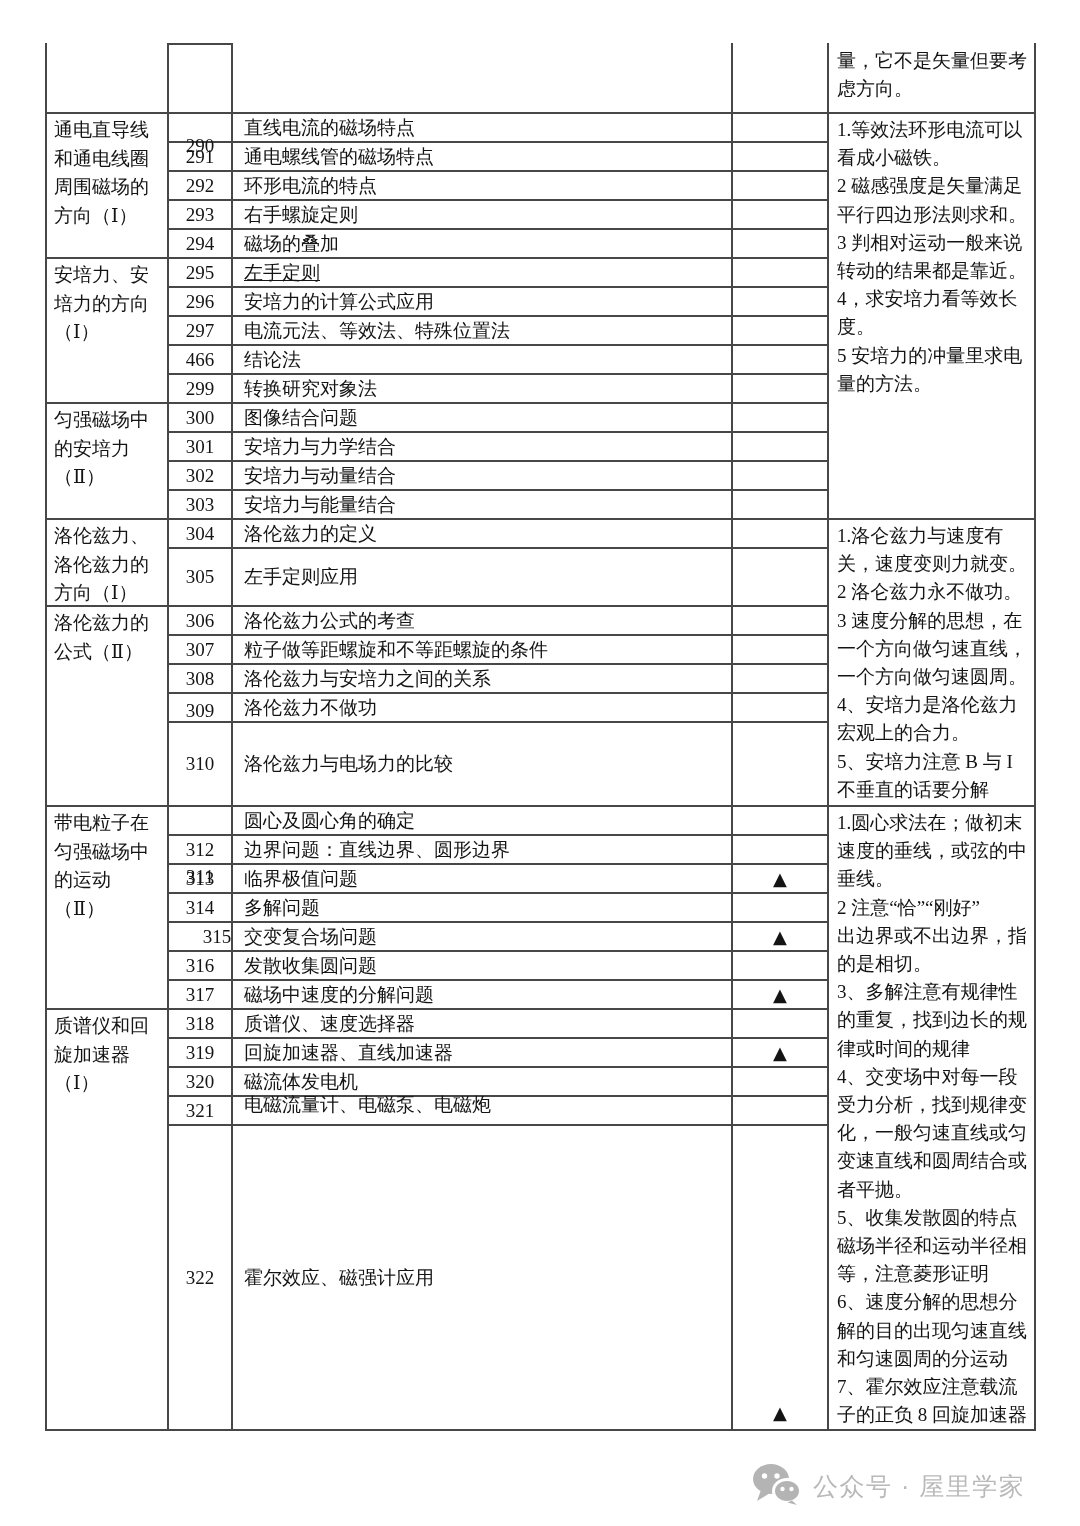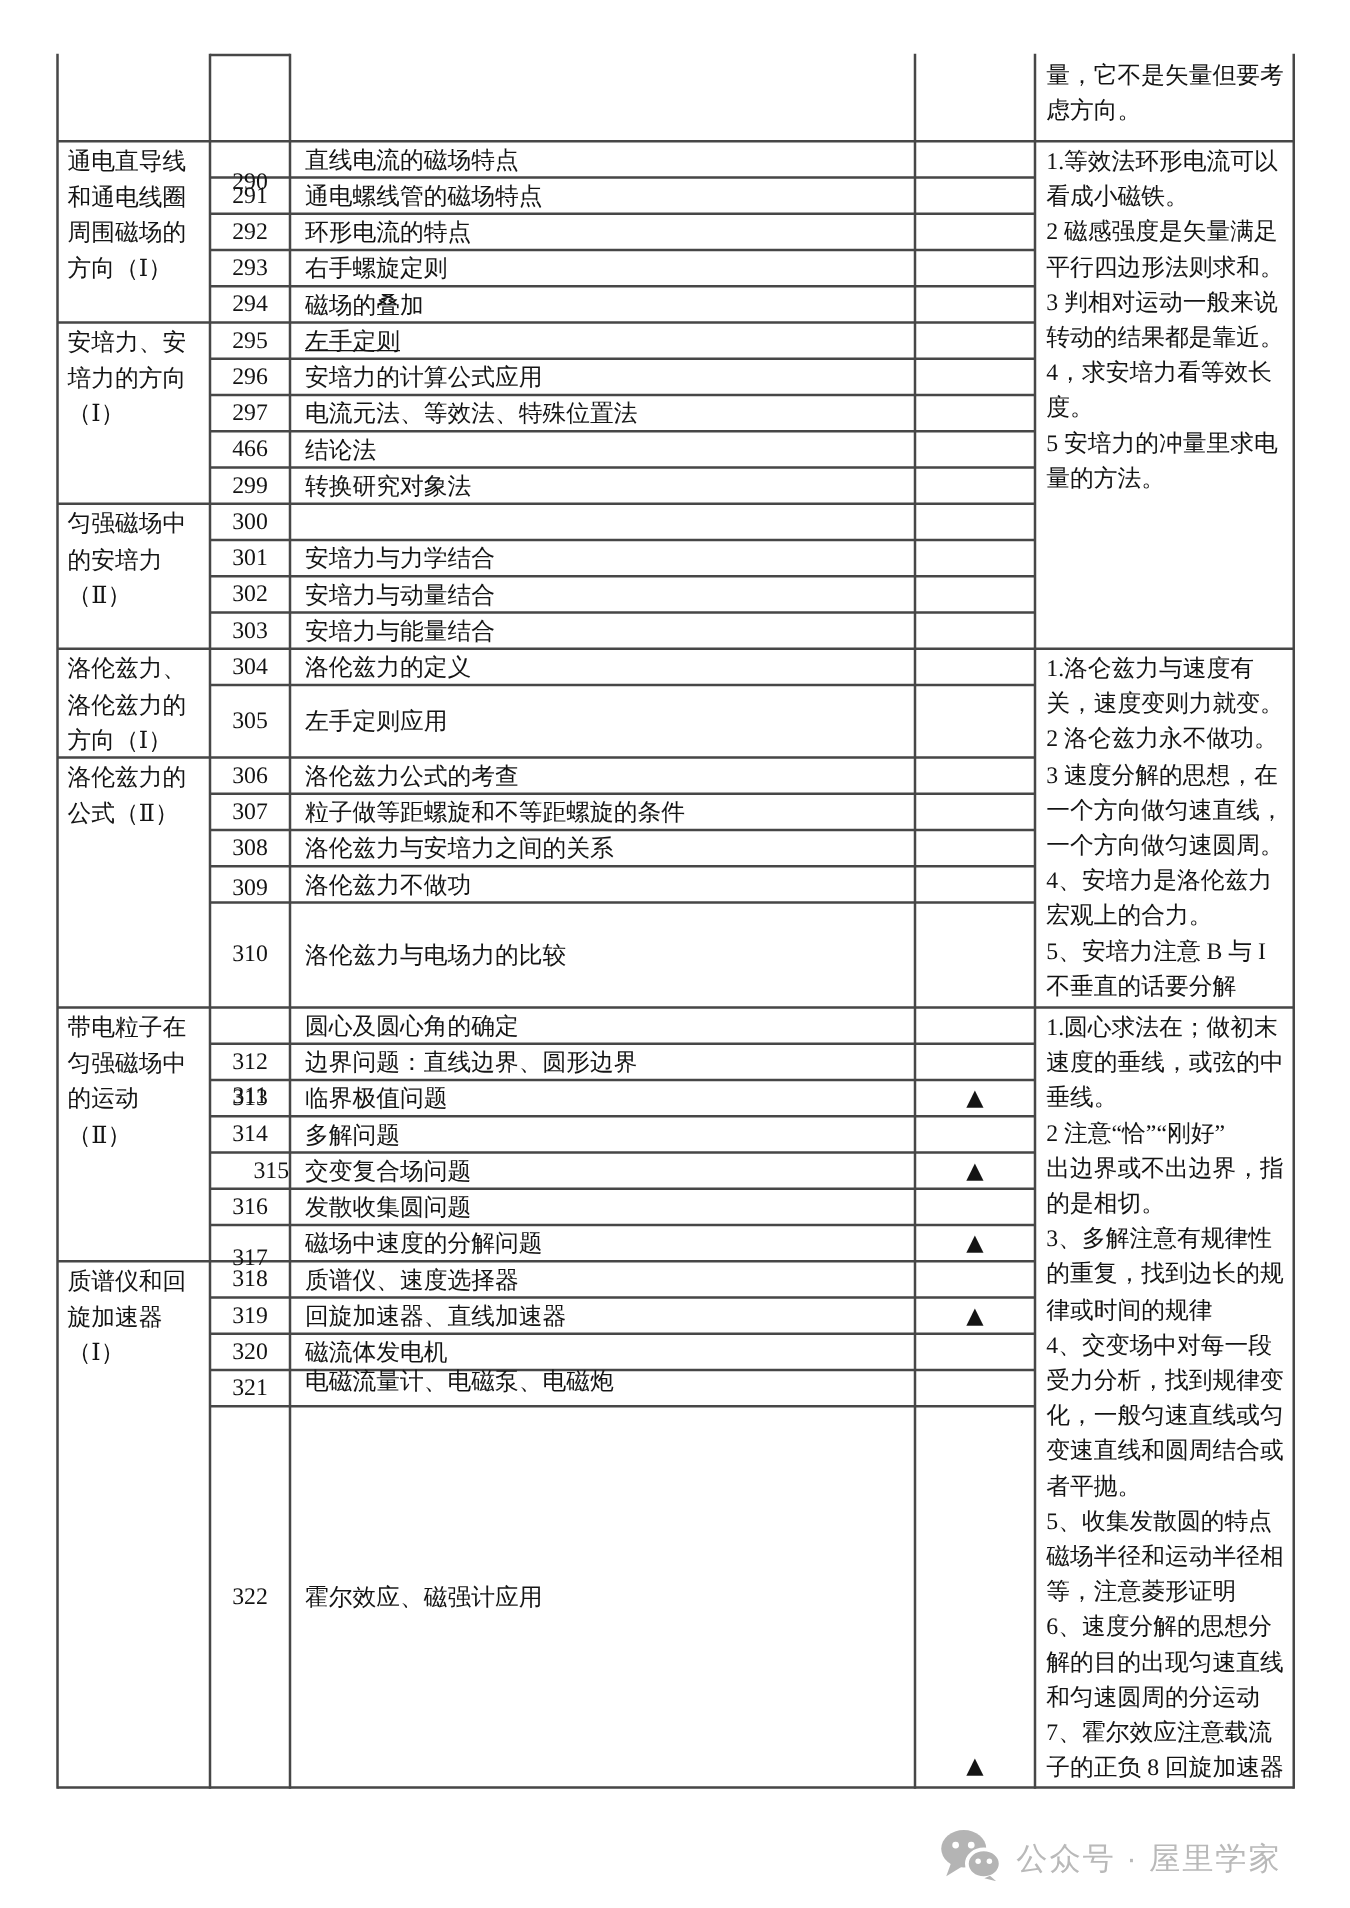--- a/index.html
+++ b/index.html
@@ -97,20 +97,21 @@
       <div class="cell num" style="left: 168px; top: 316px; width: 64px; height: 29px;">297</div>
       <div class="cell topic" style="left: 244px; top: 316px; width: 476px; height: 29px;">电流元法、等效法、特殊位置法</div>
       <div class="cell num" style="left: 168px; top: 345px; width: 64px; height: 29px;">466</div>
       <div class="cell topic" style="left: 244px; top: 345px; width: 476px; height: 29px;">结论法</div>
       <div class="cell num" style="left: 168px; top: 374px; width: 64px; height: 29px;">299</div>
       <div class="cell topic" style="left: 244px; top: 374px; width: 476px; height: 29px;">转换研究对象法</div>
       <div class="cell category" style="left: 54px; top: 406px; width: 106px;">匀强磁场中
 的安培力
 （Ⅱ）</div>
       <div class="cell num" style="left: 168px; top: 403px; width: 64px; height: 29px;">300</div>
+      <div class="cell topic" style="left: 244px; top: 403px; width: 476px; height: 29px;">图像结合问题</div>
       <div class="cell num" style="left: 168px; top: 432px; width: 64px; height: 29px;">301</div>
       <div class="cell topic" style="left: 244px; top: 432px; width: 476px; height: 29px;">安培力与力学结合</div>
       <div class="cell num" style="left: 168px; top: 461px; width: 64px; height: 29px;">302</div>
       <div class="cell topic" style="left: 244px; top: 461px; width: 476px; height: 29px;">安培力与动量结合</div>
       <div class="cell num" style="left: 168px; top: 490px; width: 64px; height: 29px;">303</div>
       <div class="cell topic" style="left: 244px; top: 490px; width: 476px; height: 29px;">安培力与能量结合</div>
       <div class="cell category" style="left: 54px; top: 522px; width: 106px;">洛伦兹力、
 洛伦兹力的
 方向（Ⅰ）</div>
       <div class="cell num" style="left: 168px; top: 519px; width: 64px; height: 29px;">304</div>
@@ -140,21 +141,21 @@
       <div class="cell num" style="left: 168px; top: 864px; width: 64px; height: 29px;">313</div>
       <div class="cell topic" style="left: 244px; top: 864px; width: 476px; height: 29px;">临界极值问题</div>
       <div class="cell marker" style="left: 732px; top: 864px; width: 96px; height: 29px;">▲</div>
       <div class="cell num" style="left: 168px; top: 893px; width: 64px; height: 29px;">314</div>
       <div class="cell topic" style="left: 244px; top: 893px; width: 476px; height: 29px;">多解问题</div>
       <div class="cell num" style="left: 168px; top: 922px; width: 64px; height: 29px; padding-left: 17px;">315</div>
       <div class="cell topic" style="left: 244px; top: 922px; width: 476px; height: 29px;">交变复合场问题</div>
       <div class="cell marker" style="left: 732px; top: 922px; width: 96px; height: 29px;">▲</div>
       <div class="cell num" style="left: 168px; top: 951px; width: 64px; height: 29px;">316</div>
       <div class="cell topic" style="left: 244px; top: 951px; width: 476px; height: 29px;">发散收集圆问题</div>
-      <div class="cell num" style="left: 168px; top: 980px; width: 64px; height: 29px; margin-top: 12px;">317</div>
+      <div class="cell num" style="left: 168px; top: 980px; width: 64px; height: 29px;">317</div>
       <div class="cell topic" style="left: 244px; top: 980px; width: 476px; height: 29px;">磁场中速度的分解问题</div>
       <div class="cell marker" style="left: 732px; top: 980px; width: 96px; height: 29px;">▲</div>
       <div class="cell category" style="left: 54px; top: 1012px; width: 106px;">质谱仪和回
 旋加速器
 （Ⅰ）</div>
       <div class="cell num" style="left: 168px; top: 1009px; width: 64px; height: 29px;">318</div>
       <div class="cell topic" style="left: 244px; top: 1009px; width: 476px; height: 29px;">质谱仪、速度选择器</div>
       <div class="cell num" style="left: 168px; top: 1038px; width: 64px; height: 29px;">319</div>
       <div class="cell topic" style="left: 244px; top: 1038px; width: 476px; height: 29px;">回旋加速器、直线加速器</div>
       <div class="cell marker" style="left: 732px; top: 1038px; width: 96px; height: 29px;">▲</div>

